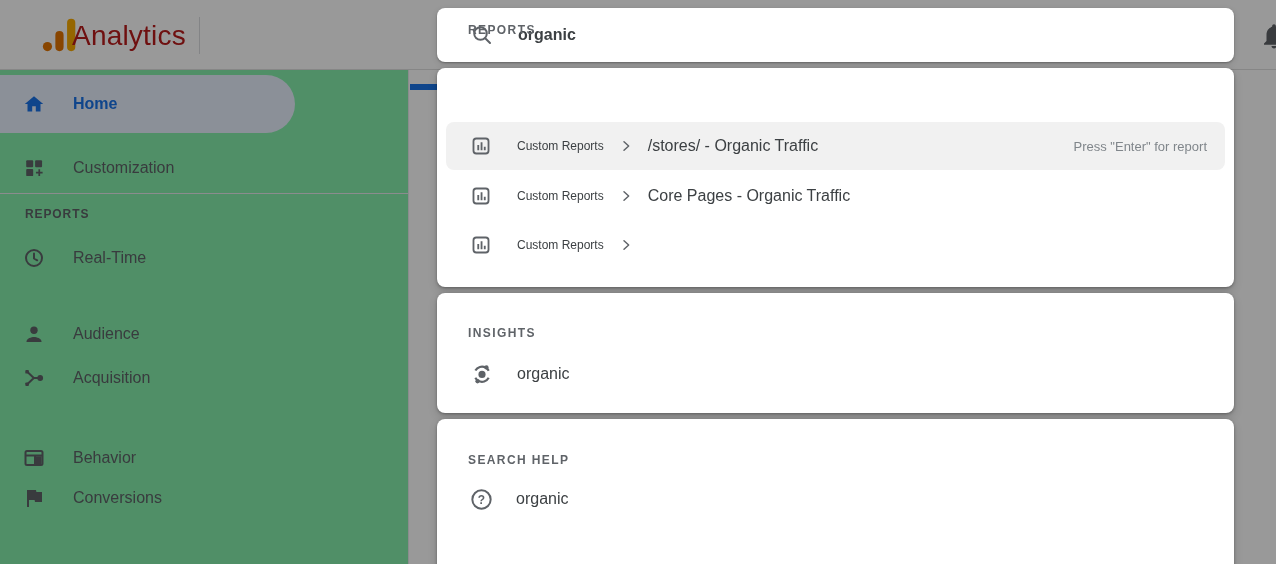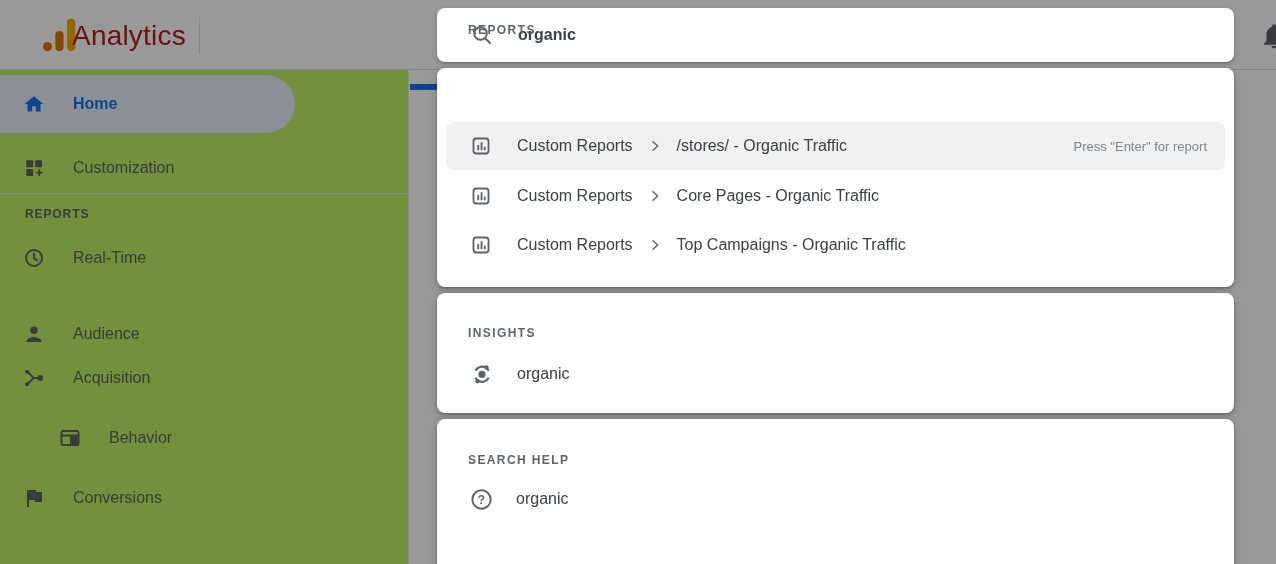--- a/index.html
+++ b/index.html
@@ -7,35 +7,35 @@
   body { font-family:"Liberation Sans","DejaVu Sans",sans-serif; background:#fff; position:relative; }
 
   
   .header { position:absolute; left:0; top:0; width:1276px; height:70px; background:#fff;
             border-bottom:1px solid #e0e0e0; }
   .logo-icon { position:absolute; left:40px; top:16px; }
   .brand-name { position:absolute; left:72px; top:20px; font-size:28px; color:#b91c1c; letter-spacing:.2px; }
   .header-divider { position:absolute; left:199px; top:17px; width:1px; height:37px; background:#dadce0; }
   .bell { position:absolute; left:1259px; top:21px; }
 
-  .sidebar { position:absolute; left:0; top:70px; width:409px; height:494px; background:#bef264;
+  .sidebar { position:absolute; left:0; top:70px; width:409px; height:494px; background:#86efac;
              border-right:1px solid #e8eaed; }
   .home-pill { position:absolute; left:0; top:5px; width:295px; height:58px; background:#e8f0fe;
                border-radius:0 29px 29px 0; }
   .si { position:absolute; left:0; width:300px; height:48px; display:flex; align-items:center; cursor:pointer; }
   .si .ic { width:24px; height:24px; margin-left:22px; flex:0 0 24px; display:flex; align-items:center; justify-content:center; }
   .si .lbl { margin-left:27px; font-size:16px; color:#5f6368; }
   .si.active .lbl { color:#1a73e8; font-weight:bold; }
   .si-home { top:10px; }
   .si-customization { top:74px;text-align:center; }
   .sidebar-sep { position:absolute; left:0; top:123px; width:409px; height:1px; background:#e8eaed; }
   .side-section-label { position:absolute; left:25px; top:137px; font-size:12px; letter-spacing:.9px;
                         color:#5f6368; font-weight:bold; }
   .si-realtime { top:164px; } .si-audience { top:240px; } .si-acquisition { top:284px; }
-  .si-behavior { top:344px;padding-left:36px; } .si-conversions { top:404px; }
+  .si-behavior { top:364px; } .si-conversions { top:404px; }
 
   .content-tab-indicator { position:absolute; left:410px; top:84px; width:115px; height:6px; background:#1a73e8; }
 
   
   .scrim { position:absolute; inset:0; background:rgba(0,0,0,0.40); z-index:50; }
 
   
   .search-box { position:absolute; left:437px; top:8px; width:797px; height:54px; background:#fff;
                 border-radius:8px; z-index:100; display:flex; align-items:center;
                 box-shadow:0 1px 2px rgba(0,0,0,.28), 0 2px 6px rgba(0,0,0,.12); cursor:text; }
@@ -50,21 +50,21 @@
   .card-label { position:absolute; left:31px; font-size:12px; letter-spacing:1.4px; color:#5f6368; font-weight:bold;margin-top:8px; }
   .card-reports .card-label { top:91px; margin-top:-68px; top:23px; }
   .card-insights .card-label { top:25px; }
   .card-help .card-label { top:26px; }
 
   .rrow { position:absolute; left:9px; width:779px; height:48px; display:flex; align-items:center;
           border-radius:8px; cursor:pointer; }
   .rrow.selected { background:#f1f1f1; }
   .rrow-1 { top:54px; } .rrow-2 { top:104px; } .rrow-3 { top:153px; }
   .rrow .ric { margin-left:24px; display:flex; flex:0 0 auto; }
-  .rrow .cat { margin-left:25px; font-size:16px; color:#3c4043; white-space:nowrap; }
+  .rrow .cat { margin-left:25px; font-size:12px; color:#3c4043; white-space:nowrap; }
   .rrow .chev { margin:0 14px; display:flex; flex:0 0 auto; }
   .rrow .rname { font-size:16px; color:#3c4043; white-space:nowrap; }
   .rrow .hint { margin-left:auto; margin-right:18px; font-size:13px; color:#80868b; white-space:nowrap; }
 
   .srow { position:absolute; left:9px; width:779px; height:48px; display:flex; align-items:center;
           border-radius:8px; cursor:pointer; }
   .card-insights .srow { top:57px; }
   .card-help .srow { top:56px; }
   .srow .ric { margin-left:23px; display:flex; flex:0 0 auto; }
   .srow .rname { margin-left:22px; font-size:16px; color:#3c4043; }
@@ -225,21 +225,20 @@
         <rect x="3.8" y="3.8" width="16.4" height="16.4" rx="3" fill="none" stroke="#5f6368" stroke-width="2"></rect>
         <path d="M9 16.5v-5.7M12.6 16.5V7.9M16.1 16.5v-3.7" fill="none" stroke="#5f6368" stroke-width="2"></path>
       </svg>
     </span>
     <span class="cat">Custom Reports</span>
     <span class="chev">
       <svg width="16" height="16" viewBox="0 0 24 24" fill="none" stroke="#5f6368" stroke-width="2.2">
         <path d="M9 5.5l7 6.5-7 6.5" stroke-linecap="round" stroke-linejoin="round"></path>
       </svg>
     </span>
-    <span class="rname">Top Campaigns - Organic Traffic</span>
   </div>
 </div>
 
 <div class="card card-insights">
   <div class="card-label">INSIGHTS</div>
   <div class="srow">
     <span class="ric">
       <svg width="26" height="26" viewBox="0 0 24 24">
         <circle cx="12" cy="12.2" r="7" fill="none" stroke="#5f6368" stroke-width="2" stroke-dasharray="15 7" transform="rotate(28 12 12.2)"></circle>
         <circle cx="12" cy="12.4" r="3.3" fill="#5f6368"></circle>

